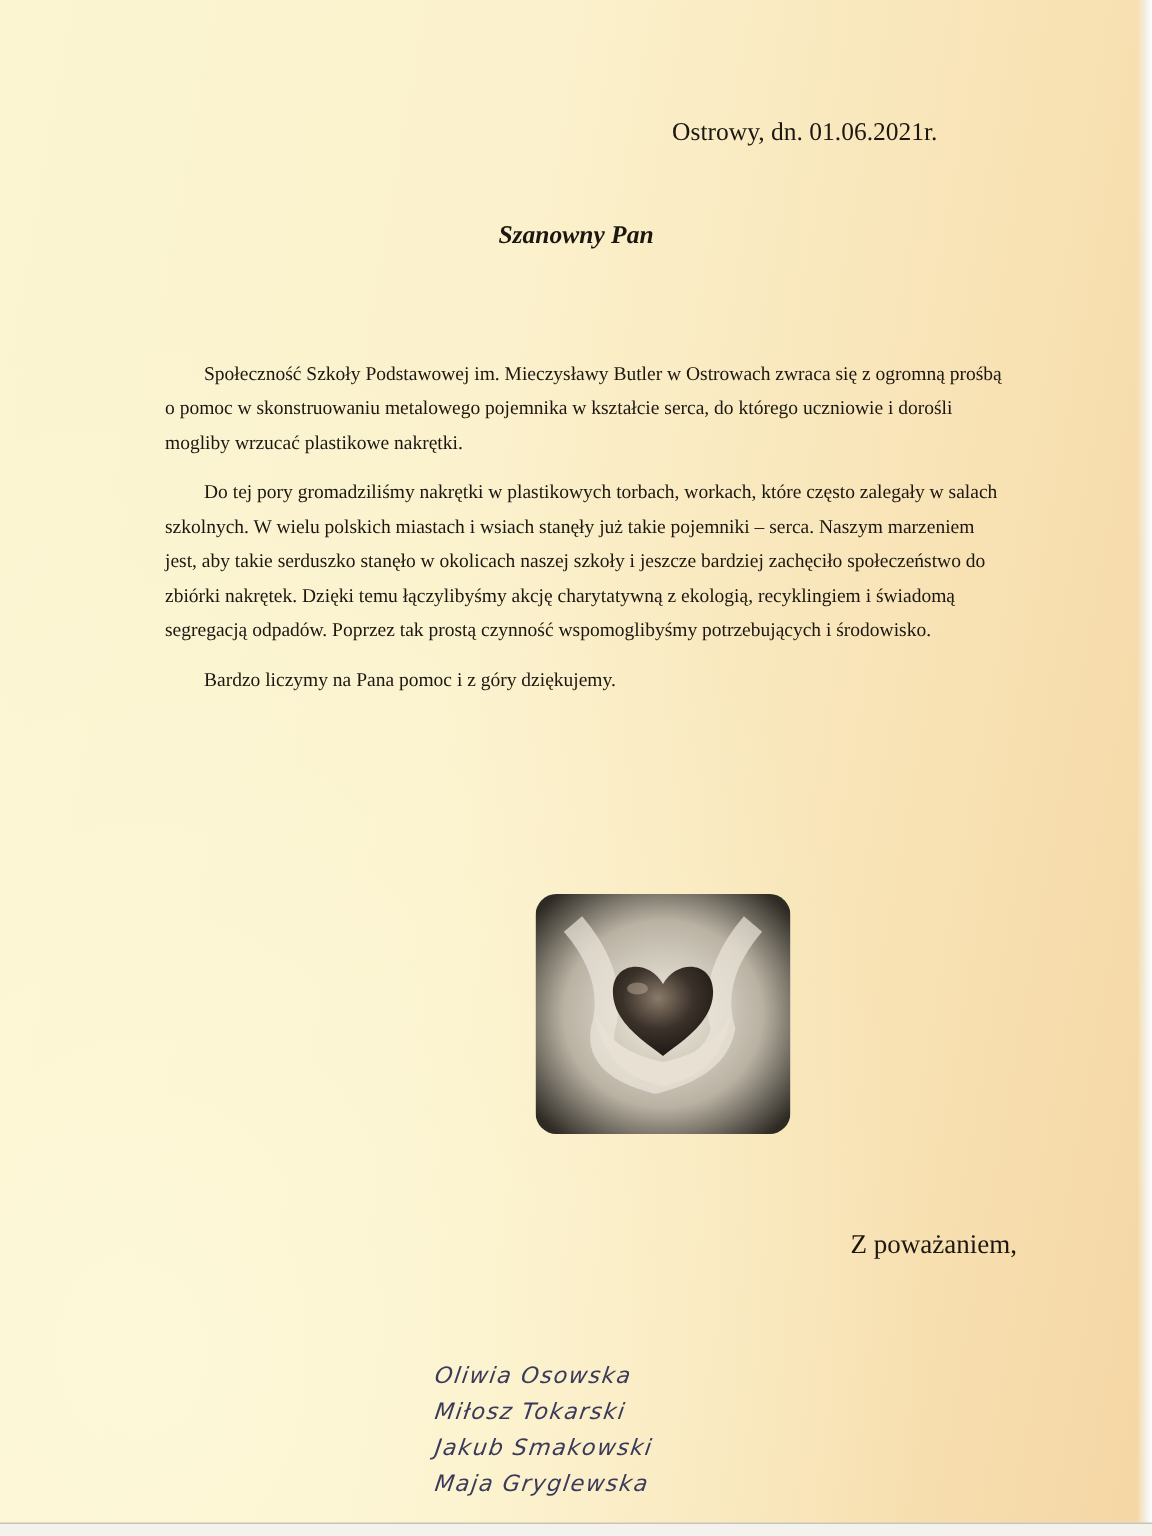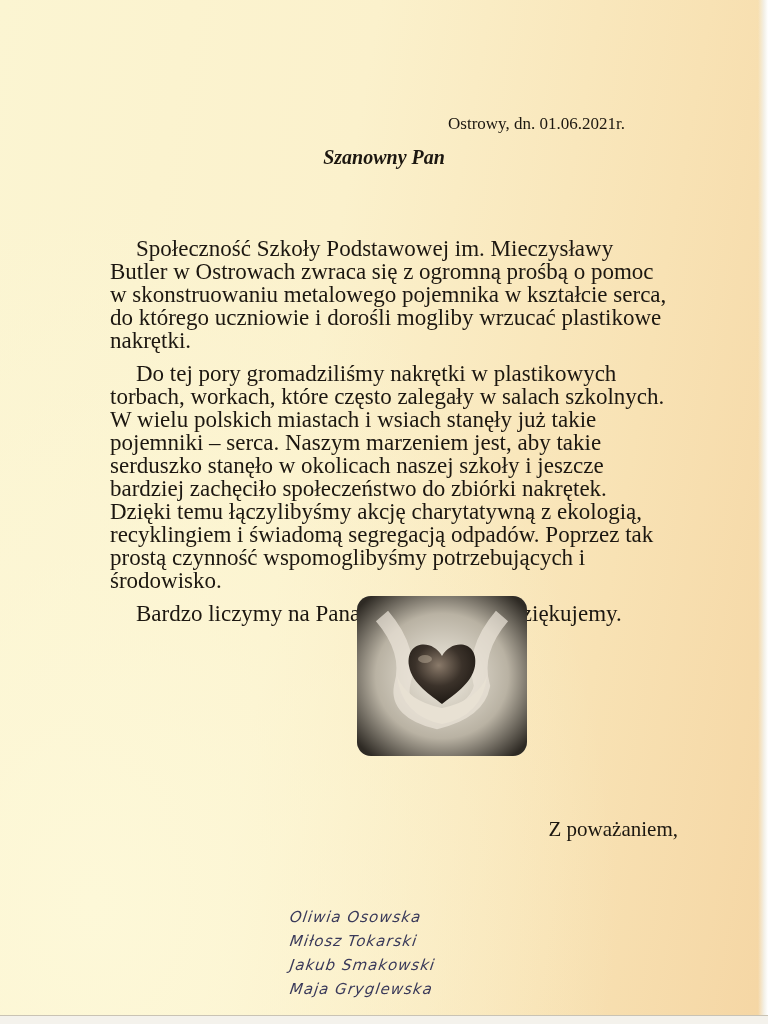--- a/index.html
+++ b/index.html
@@ -11,29 +11,29 @@
     color: #1c1710;
   }
   .right-edge {
     position: absolute; top: 0; right: 0; width: 10px; height: 1024px;
     background: linear-gradient(90deg, rgba(255,255,255,0) 0%, #f3f0e6 60%, #ffffff 100%);
   }
   .bottom-edge {
     position: absolute; left: 0; right: 0; bottom: 0; height: 8px;
     background: #f4f2ec; border-top: 1px solid #c9c3b4;
   }
-  .date { position: absolute; top: 78px; right: 143px; font-size: 17px; margin-top: 36px; }
+  .date { position: absolute; top: 78px; right: 143px; font-size: 17px; }
   .salutation { position: absolute; top: 143px; left: 0; width: 768px; text-align: center;
-    font-style: italic; font-weight: bold; font-size: 20px; line-height: 28px; }
-  .body-text { position: absolute; top: 237px; left: 110px; width: 560px; font-size: 23px; line-height: 23px; }
+    font-style: italic; font-weight: bold; font-size: 17px; line-height: 28px; }
+  .body-text { position: absolute; top: 237px; left: 110px; width: 560px; font-size: 13px; line-height: 23px; }
   .body-text p { margin: 0 0 10px 0; text-indent: 26px; text-align: left; }
   .image-box { position: absolute; top: 596px; left: 357px; width: 170px; height: 160px;
     border-radius: 14px; overflow: hidden; background: #d8d2c2; }
   .image-box svg { display: block; }
-  .closing { position: absolute; top: 818px; right: 90px; text-align: center; font-size: 21px; line-height: 23px; }
+  .closing { position: absolute; top: 818px; right: 90px; text-align: center; font-size: 18px; line-height: 23px; }
   .closing .org { font-style: italic; font-weight: bold; }
   .signatures { position: absolute; top: 905px; left: 290px; width: 200px;
     font-family: "DejaVu Sans", sans-serif; font-style: italic; font-size: 15px; line-height: 24px;
     color: #3a3a5a; letter-spacing: 1px; }
   .signatures div { transform: skewX(-8deg); }
 </style>
 </head>
 <body>
 
 <div class="right-edge"></div>

